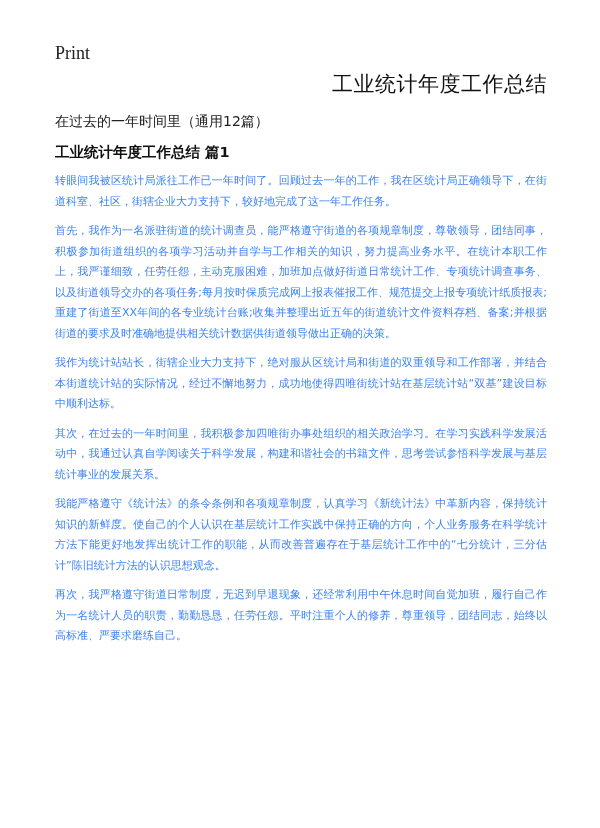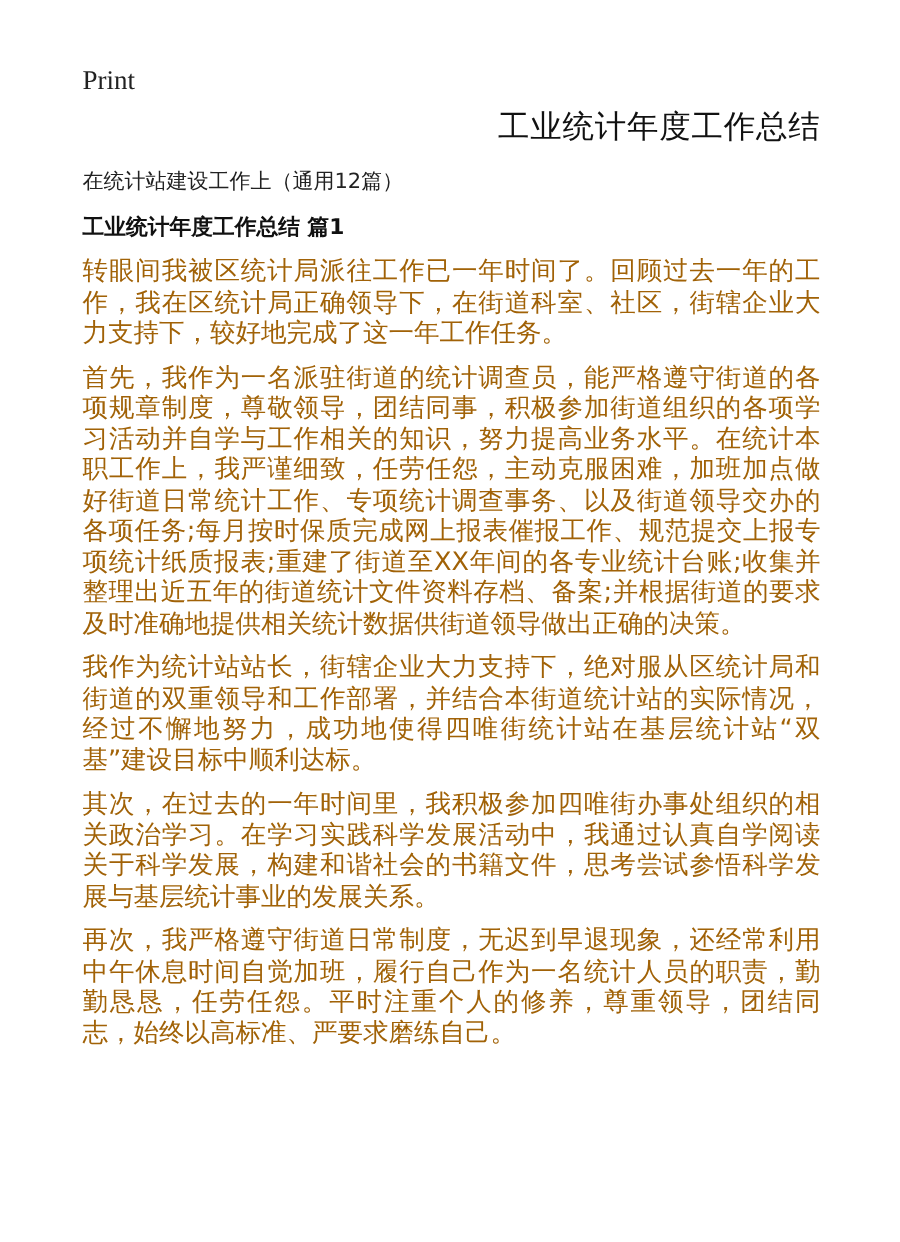--- a/index.html
+++ b/index.html
@@ -45,41 +45,42 @@
       color: #222;
     }
     .section-heading {
       font-size: 14.5px;
       font-weight: bold;
       margin: 11px 0 0 0;
       line-height: 20px;
       color: #111;
     }
     .para {
-      font-size: 17px;
+      font-size: 11px;
       line-height: 20.5px;
       margin: 9px 0 0 0;
       text-align: justify;
-      color: #a16207;
+      color: #3b82f6;
       word-break: break-all;
     }
     .para.first { margin-top: 9px; }
   </style>
 </head>
 <body>
 
 <div class="page">
   <div class="print-label">Print</div>
 
   <h1 class="doc-title">工业统计年度工作总结</h1>
 
-  <p class="doc-subtitle">在统计站建设工作上（通用12篇）</p>
+  <p class="doc-subtitle">在过去的一年时间里（通用12篇）</p>
 
   <p class="section-heading">工业统计年度工作总结 篇1</p>
 
   <div>
     <p class="para first">转眼间我被区统计局派往工作已一年时间了。回顾过去一年的工作，我在区统计局正确领导下，在街道科室、社区，街辖企业大力支持下，较好地完成了这一年工作任务。</p>
     <p class="para">首先，我作为一名派驻街道的统计调查员，能严格遵守街道的各项规章制度，尊敬领导，团结同事，积极参加街道组织的各项学习活动并自学与工作相关的知识，努力提高业务水平。在统计本职工作上，我严谨细致，任劳任怨，主动克服困难，加班加点做好街道日常统计工作、专项统计调查事务、以及街道领导交办的各项任务;每月按时保质完成网上报表催报工作、规范提交上报专项统计纸质报表;重建了街道至XX年间的各专业统计台账;收集并整理出近五年的街道统计文件资料存档、备案;并根据街道的要求及时准确地提供相关统计数据供街道领导做出正确的决策。</p>
     <p class="para">我作为统计站站长，街辖企业大力支持下，绝对服从区统计局和街道的双重领导和工作部署，并结合本街道统计站的实际情况，经过不懈地努力，成功地使得四唯街统计站在基层统计站“双基”建设目标中顺利达标。</p>
     <p class="para">其次，在过去的一年时间里，我积极参加四唯街办事处组织的相关政治学习。在学习实践科学发展活动中，我通过认真自学阅读关于科学发展，构建和谐社会的书籍文件，思考尝试参悟科学发展与基层统计事业的发展关系。</p>
+    <p class="para">我能严格遵守《统计法》的条令条例和各项规章制度，认真学习《新统计法》中革新内容，保持统计知识的新鲜度。使自己的个人认识在基层统计工作实践中保持正确的方向，个人业务服务在科学统计方法下能更好地发挥出统计工作的职能，从而改善普遍存在于基层统计工作中的“七分统计，三分估计”陈旧统计方法的认识思想观念。</p>
     <p class="para">再次，我严格遵守街道日常制度，无迟到早退现象，还经常利用中午休息时间自觉加班，履行自己作为一名统计人员的职责，勤勤恳恳，任劳任怨。平时注重个人的修养，尊重领导，团结同志，始终以高标准、严要求磨练自己。</p>
   </div>
 </div>
 
 </body></html>

